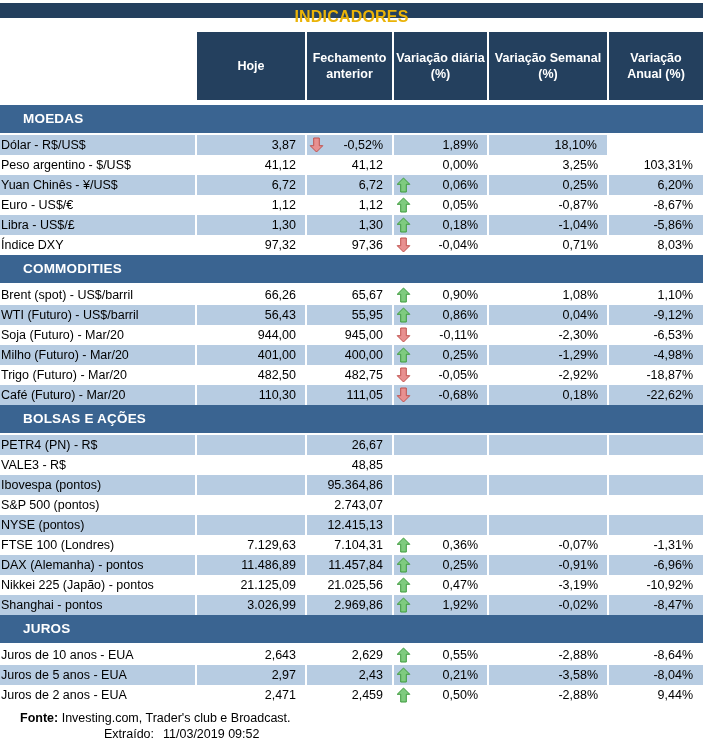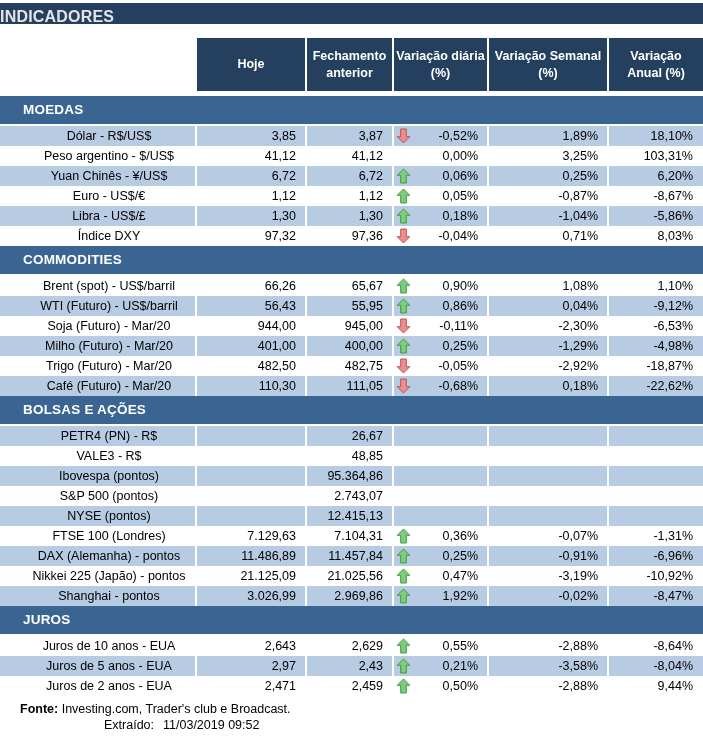--- a/index.html
+++ b/index.html
@@ -5,51 +5,51 @@
   * { box-sizing: border-box; margin: 0; padding: 0; }
   html,body { background:#fff; }
   body {
     font-family: "Liberation Sans", sans-serif;
     color:#000;
     width:703px;
   }
   .page { width:703px; min-height:743px; background:#fff; }
 
   .title-bar {
-    height:21px; line-height:28px;
+    height:15px; line-height:28px;
     margin:3px 0 14px 0;
     background:var(--navy,#24405E);
-    color:#e5e5e5; font-weight:bold; font-size:16px;
-    letter-spacing:0.2px;
+    color:#eab308; font-weight:bold; font-size:16px;
+    text-align:center; letter-spacing:0.2px;
   }
 
   .grid { display:grid; grid-template-columns:195px 110px 87px 95px 120px 96px; }
 
-  .header-row { height:53px; margin-bottom:5px; }
+  .header-row { height:68px; margin-bottom:5px; }
   .header-row .hcell {
     background:var(--navy,#24405E);
     color:#fff; font-weight:bold; font-size:12.5px; line-height:1.3;
     display:flex; flex-direction:column; justify-content:center; align-items:center;
     text-align:center; border-left:2px solid #fff; padding:0 2px;
   }
   .header-row .spacer { background:transparent; }
 
   .section-bar {
     height:28px; line-height:28px;
     background:var(--steel,#3A6491);
     color:#fff; font-weight:bold; font-size:13.5px;
     padding-left:23px; margin-bottom:2px; letter-spacing:0.2px;
   }
 
   .row { height:20px; font-size:12.5px; }
   .row .cell { line-height:20px; white-space:nowrap; overflow:hidden; }
   .row .cell + .cell { border-left:2px solid #fff; }
   .row.stripe .cell { background:var(--stripe,#B7CCE2); }
   .row.plain  .cell { background:#fff; }
-  .c-label { padding-left:23px;text-align:center; }
+  .c-label { padding-left:1px; }
   .c-num   { text-align:right; padding-right:9px; }
   .c-daily { position:relative; }
   .arrow-slot { position:absolute; left:2px; top:2px; width:15px; height:16px; }
   .c-annual { padding-right:10px; }
 
   .footer { margin-top:5px; font-size:12.5px; line-height:16px; }
   .footer .line1 { padding-left:20px; }
   .footer .bold { font-weight:bold; }
   .footer .line2 { padding-left:104px; }
   .footer .line2 .value { margin-left:9px;text-align:right; }
@@ -84,21 +84,20 @@
       <span>Anual (%)</span>
     </div>
   </div>
 
   <div id="sections">
   <section>
     <div class="section-bar">MOEDAS</div>
     <div class="section-rows">
   <div class="grid row stripe">
     <div class="cell c-label">Dólar - R$/US$</div>
-    <div class="cell c-num c-today">3,85</div>
     <div class="cell c-num c-prev">3,87</div>
     <div class="cell c-num c-daily"><span class="arrow-slot"><svg width="15" height="16" viewBox="0 0 15 16">
                   <path d="M7.5 1 L13.8 7.3 L10.3 7.3 L10.3 15 L4.7 15 L4.7 7.3 L1.2 7.3 Z" transform="rotate(180 7.5 8)" fill="#E89090" stroke="#C0504D" stroke-width="1"></path>
                 </svg></span><span class="val">-0,52%</span></div>
     <div class="cell c-num c-weekly">1,89%</div>
     <div class="cell c-num c-annual">18,10%</div>
   </div>
 
   <div class="grid row plain">
     <div class="cell c-label">Peso argentino - $/US$</div>

